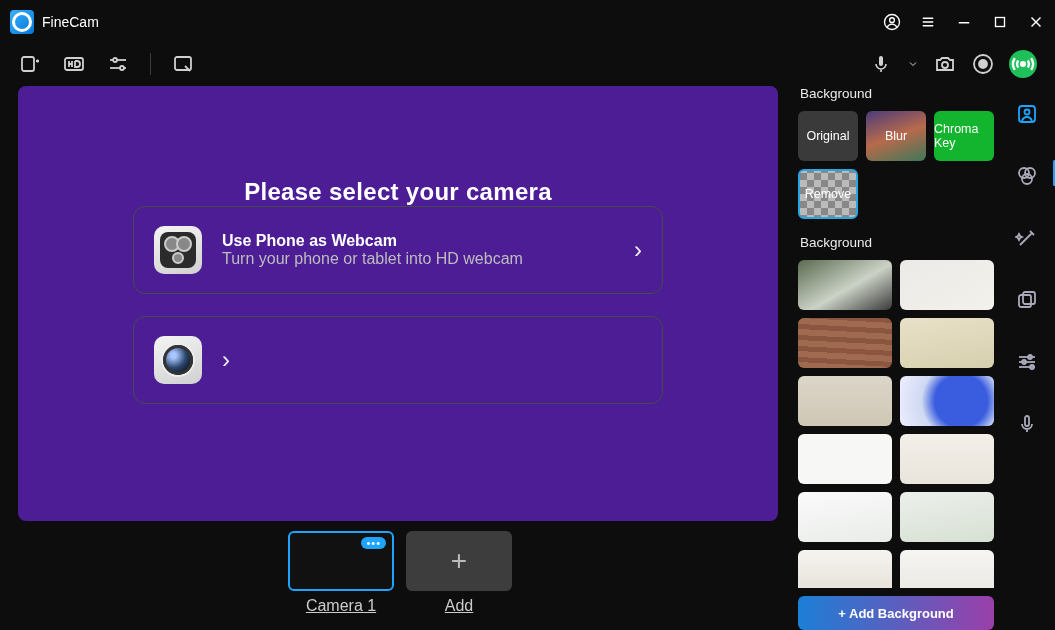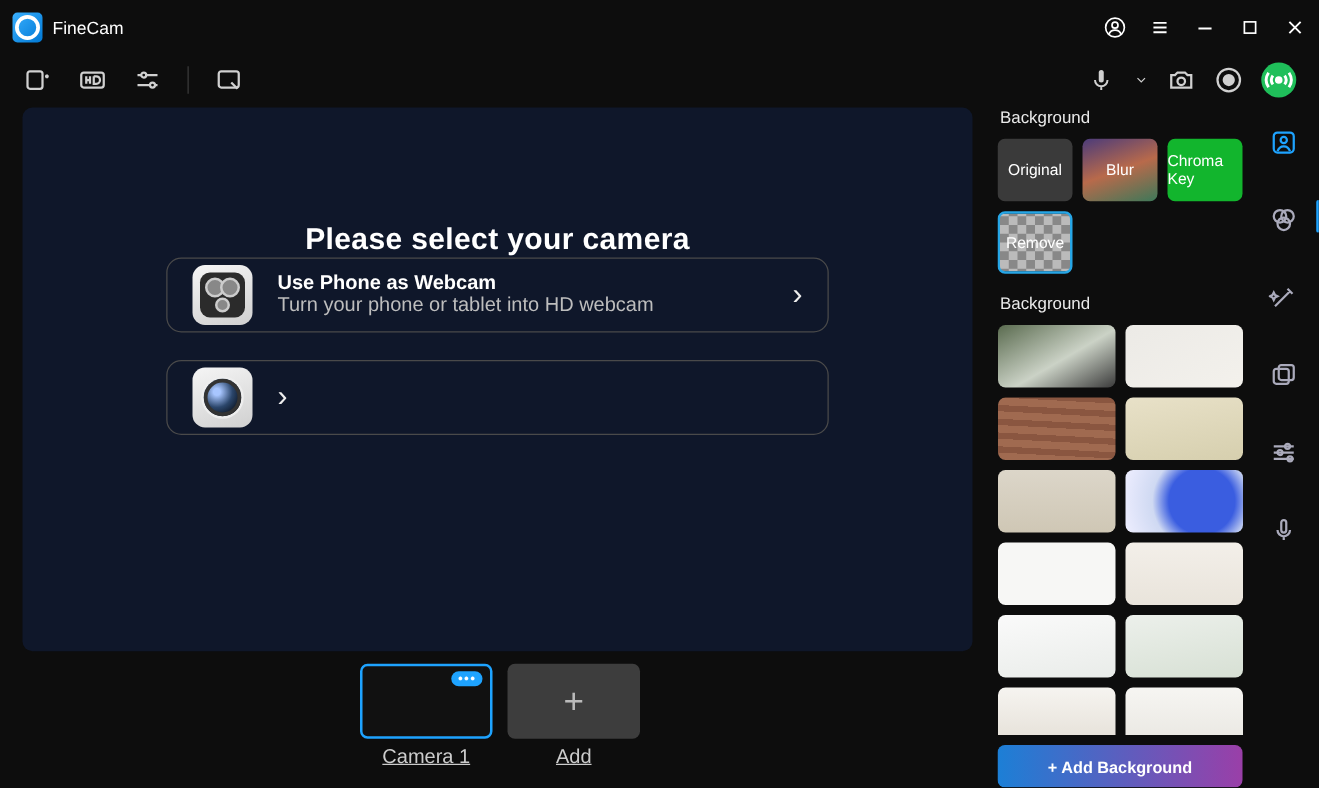--- a/index.html
+++ b/index.html
@@ -18,23 +18,23 @@
 .toolbar { height:40px; display:flex; align-items:center; padding:0 18px; }
 .tool-left { display:flex; gap:20px; align-items:center; }
 .tool-right { margin-left:auto; display:flex; gap:14px; align-items:center; }
 .tool-ico { width:24px; height:24px; display:flex; align-items:center; justify-content:center; cursor:pointer; color:#d0d0d0; }
 .tool-sep { width:1px; height:22px; background:#3a3a3a; }
 .live-ico { width:28px; height:28px; border-radius:50%; background:#1fbf5a; display:flex; align-items:center; justify-content:center; }
 
 
 .row { display:flex; height:546px; }
 .stage-col { flex:0 0 778px; padding:0 0 0 18px; display:flex; flex-direction:column; }
-.stage { width:760px; height:435px; background:#0f172a; border-radius:8px; margin-top:2px; display:flex; flex-direction:column; align-items:center; }
+.stage { width:760px; height:435px; background:#4c1d95; border-radius:8px; margin-top:2px; display:flex; flex-direction:column; align-items:center; }
 .stage-title { font-size:24px; font-weight:700; margin-top:92px; letter-spacing:.3px; }
-.optcard { width:530px; height:60px; border:1px solid #4a4a4a; border-radius:12px; display:flex; align-items:center; padding:0 20px; cursor:pointer; }
+.optcard { width:530px; height:88px; border:1px solid #4a4a4a; border-radius:12px; display:flex; align-items:center; padding:0 20px; cursor:pointer; }
 .optcard:first-of-type { margin-top:58px; }
 .optcard + .optcard { margin-top:22px; }
 .opt-icon { width:48px; height:48px; border-radius:10px; background:linear-gradient(160deg,#f5f5f5,#d0d0d0); margin-right:20px; position:relative; display:flex; align-items:center; justify-content:center; }
 .opt-body { flex:1; }
 .opt-title { font-size:16px; font-weight:700; }
 .opt-sub { font-size:16px; color:#bdbdbd; margin-top:0; }
 .chev { font-size:24px; color:#eee; }
 
 
 .cam-cluster { width:36px; height:36px; background:#2b2b2b; border-radius:8px; position:relative; }

